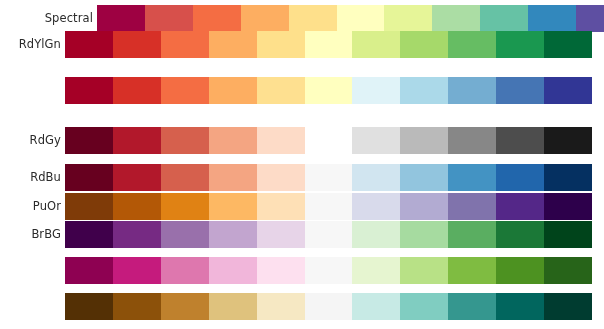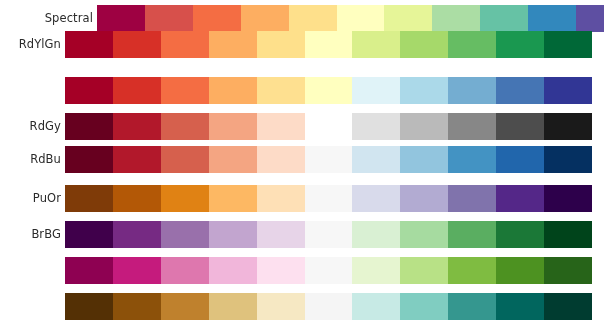--- a/index.html
+++ b/index.html
@@ -94,53 +94,53 @@
           <div class="swatch" style="background: rgb(253, 174, 97);"></div>
           <div class="swatch" style="background: rgb(254, 224, 144);"></div>
           <div class="swatch" style="background: rgb(255, 255, 191);"></div>
           <div class="swatch" style="background: rgb(224, 243, 248);"></div>
           <div class="swatch" style="background: rgb(171, 217, 233);"></div>
           <div class="swatch" style="background: rgb(116, 173, 209);"></div>
           <div class="swatch" style="background: rgb(69, 117, 180);"></div>
           <div class="swatch" style="background: rgb(49, 54, 149);"></div>
         </div>
       </div>
-      <div class="cmap-row" style="top: 113px;">
+      <div class="cmap-row" style="top: 127px;">
         <div class="cmap-label">RdGy</div>
         <div class="cmap-strip">
           <div class="swatch" style="background: rgb(103, 0, 31);"></div>
           <div class="swatch" style="background: rgb(178, 24, 43);"></div>
           <div class="swatch" style="background: rgb(214, 96, 77);"></div>
           <div class="swatch" style="background: rgb(244, 165, 130);"></div>
           <div class="swatch" style="background: rgb(253, 219, 199);"></div>
           <div class="swatch" style="background: rgb(255, 255, 255);"></div>
           <div class="swatch" style="background: rgb(224, 224, 224);"></div>
           <div class="swatch" style="background: rgb(186, 186, 186);"></div>
           <div class="swatch" style="background: rgb(135, 135, 135);"></div>
           <div class="swatch" style="background: rgb(77, 77, 77);"></div>
           <div class="swatch" style="background: rgb(26, 26, 26);"></div>
         </div>
       </div>
-      <div class="cmap-row" style="top: 146px;">
+      <div class="cmap-row" style="top: 164px;">
         <div class="cmap-label">RdBu</div>
         <div class="cmap-strip">
           <div class="swatch" style="background: rgb(103, 0, 31);"></div>
           <div class="swatch" style="background: rgb(178, 24, 43);"></div>
           <div class="swatch" style="background: rgb(214, 96, 77);"></div>
           <div class="swatch" style="background: rgb(244, 165, 130);"></div>
           <div class="swatch" style="background: rgb(253, 219, 199);"></div>
           <div class="swatch" style="background: rgb(247, 247, 247);"></div>
           <div class="swatch" style="background: rgb(209, 229, 240);"></div>
           <div class="swatch" style="background: rgb(146, 197, 222);"></div>
           <div class="swatch" style="background: rgb(67, 147, 195);"></div>
           <div class="swatch" style="background: rgb(33, 102, 172);"></div>
           <div class="swatch" style="background: rgb(5, 48, 97);"></div>
         </div>
       </div>
-      <div class="cmap-row" style="top: 185px;">
+      <div class="cmap-row" style="top: 193px;">
         <div class="cmap-label">PuOr</div>
         <div class="cmap-strip">
           <div class="swatch" style="background: rgb(127, 59, 8);"></div>
           <div class="swatch" style="background: rgb(179, 88, 6);"></div>
           <div class="swatch" style="background: rgb(224, 130, 20);"></div>
           <div class="swatch" style="background: rgb(253, 184, 99);"></div>
           <div class="swatch" style="background: rgb(254, 224, 182);"></div>
           <div class="swatch" style="background: rgb(247, 247, 247);"></div>
           <div class="swatch" style="background: rgb(216, 218, 235);"></div>
           <div class="swatch" style="background: rgb(178, 171, 210);"></div>

